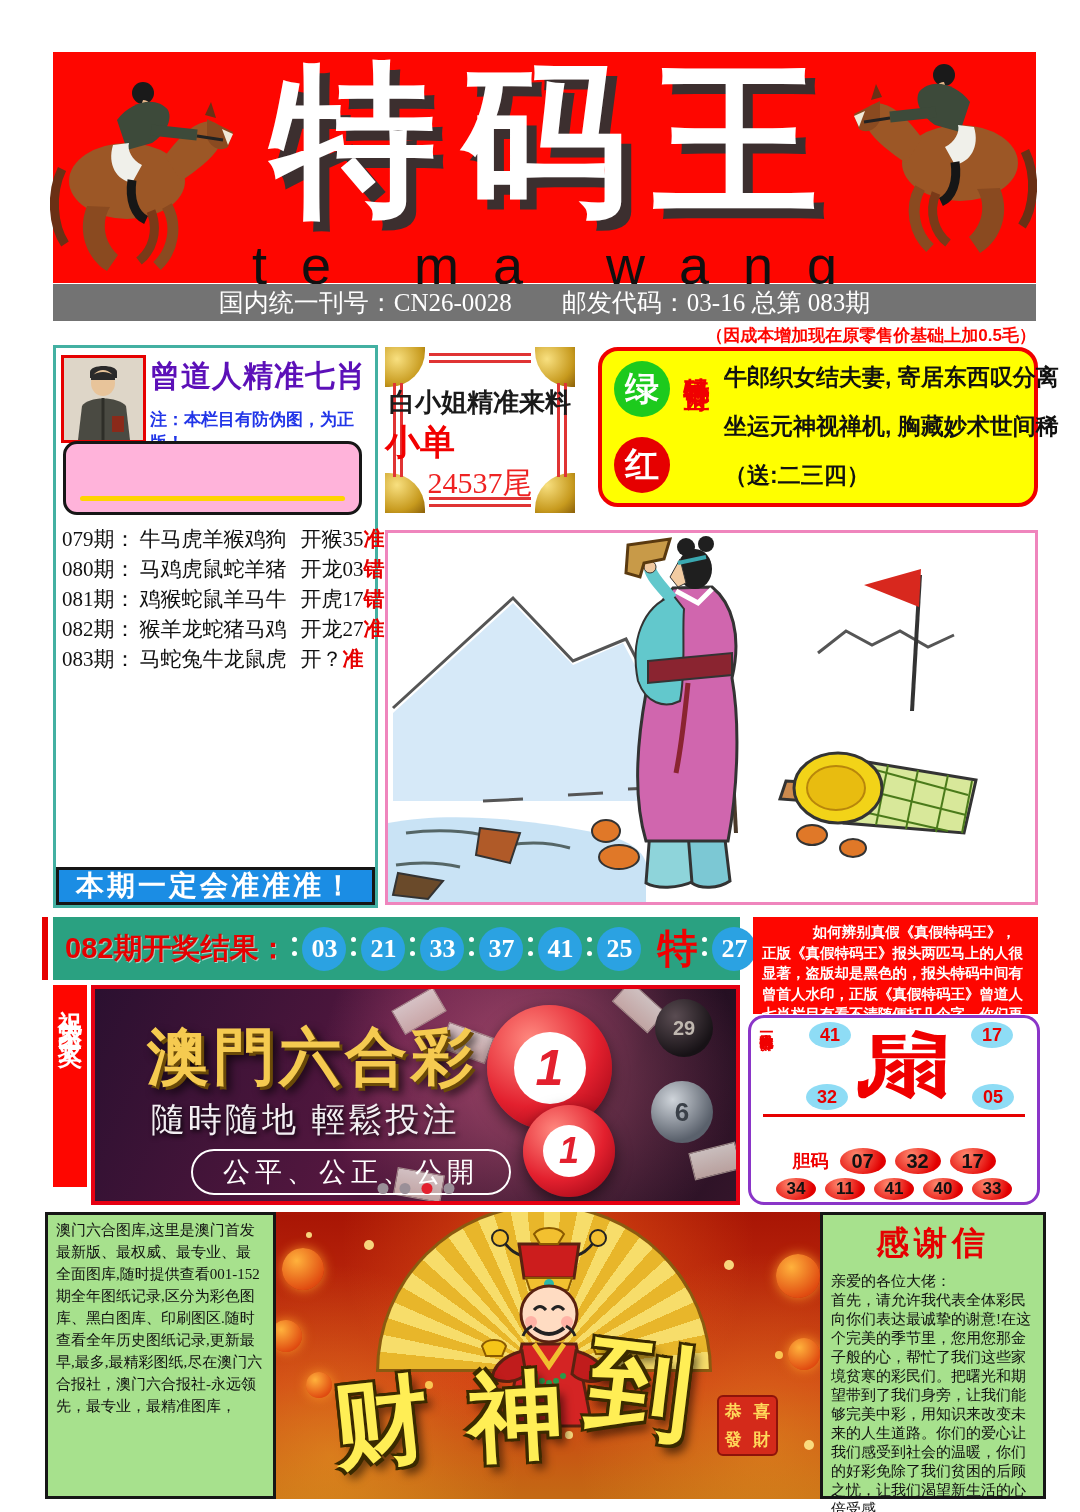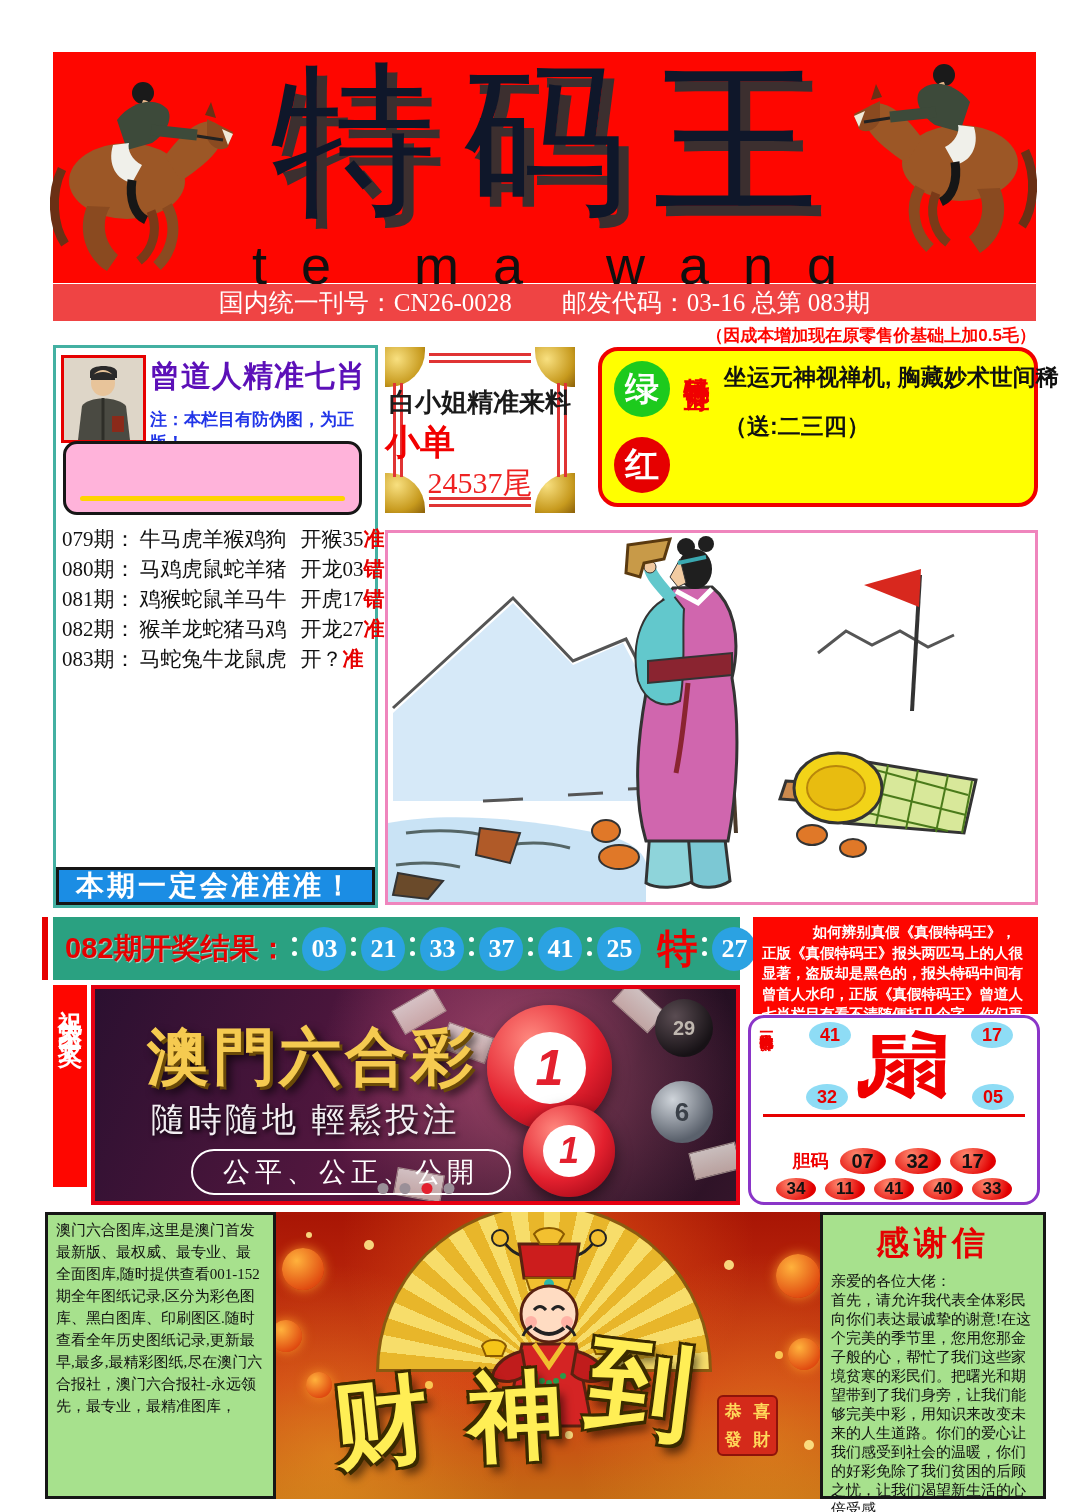--- a/index.html
+++ b/index.html
@@ -2,28 +2,28 @@
 <html><head>
 <meta charset="utf-8">
 <style>
   html,body{margin:0;padding:0;background:#fff;}
   .page{position:relative;width:1080px;height:1512px;background:#fff;overflow:hidden;
         font-family:"Liberation Sans",sans-serif;}
 
   
   .masthead{position:absolute;left:53px;top:52px;width:983px;height:231px;background:#fe0600;}
   .mast-title{position:absolute;left:0;right:0;top:2px;text-align:center;font-size:165px;line-height:1.05;
-      font-weight:normal;color:#0f172a;letter-spacing:26px;text-indent:26px;
+      font-weight:bold;color:#ffffff;letter-spacing:26px;text-indent:26px;
       text-shadow:10px 10px 0 rgba(50,50,50,.95);}
   .mast-pinyin{position:absolute;left:0;right:0;top:182px;text-align:center;font-size:54px;color:#101010;
       letter-spacing:34px;text-indent:34px;}
   .horse{position:absolute;width:190px;height:220px;}
   .horse.left{left:-6px;top:22px;}
   .horse.right{right:-4px;top:4px;transform:scaleX(-1);}
-  .pubbar{position:absolute;left:53px;top:284px;width:983px;height:37px;background:#ef4444;color:#fff;
+  .pubbar{position:absolute;left:53px;top:284px;width:983px;height:37px;background:#737373;color:#fff;
       font-size:25px;line-height:37px;text-align:center;font-family:"Liberation Serif",serif;}
   .pricenote{position:absolute;left:560px;top:324px;width:476px;text-align:right;color:#fe0600;
       font-weight:bold;font-size:17px;}
 
   
   .qixiao-box{position:absolute;left:53px;top:345px;width:325px;height:563px;border:3px solid #43b0a2;
       background:#fff;box-sizing:border-box;}
   .portrait{position:absolute;left:5px;top:7px;width:79px;height:82px;border:3px solid #e60000;background:#ded6c8;}
   .qx-title{position:absolute;left:94px;top:8px;width:226px;font-size:30px;font-weight:bold;color:#5c10b8;
       letter-spacing:1px;}
@@ -294,20 +294,21 @@
     <div class="bx-title">白小姐精准来料</div>
     <div class="bx-tip">小单</div>
     <div class="bx-num">24537尾</div>
   </div>
 
   <div class="poem-box">
     <div class="pz-circle green">绿</div>
     <div class="pz-circle red">红</div>
     <div class="poem-vtitle">特码寻宝诗</div>
     <div class="poem-lines">
+      <div>牛郎织女结夫妻, 寄居东西叹分离</div>
       <div>坐运元神视禅机, 胸藏妙术世间稀</div>
       <div>（送:二三四）</div>
     </div>
   </div>
 
   <div class="scene-box">
     <svg width="647" height="369" viewBox="0 0 647 369">
       <polygon points="5,180 125,70 185,132 235,110 320,268 5,268" fill="#cfe5f7" opacity="0.85"></polygon>
       <polyline points="5,175 125,65 185,128 238,106 322,268" stroke="#555" stroke-width="3" fill="none"></polyline>
       <line x1="318" y1="165" x2="303" y2="265" stroke="#5a4a3a" stroke-width="3"></line>

